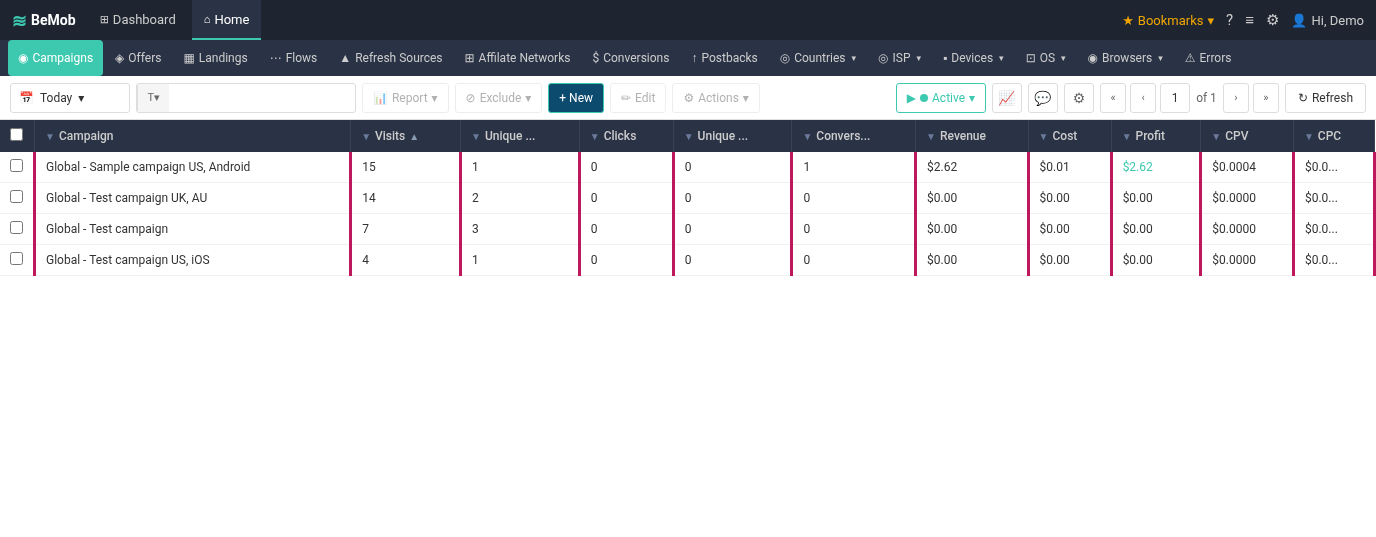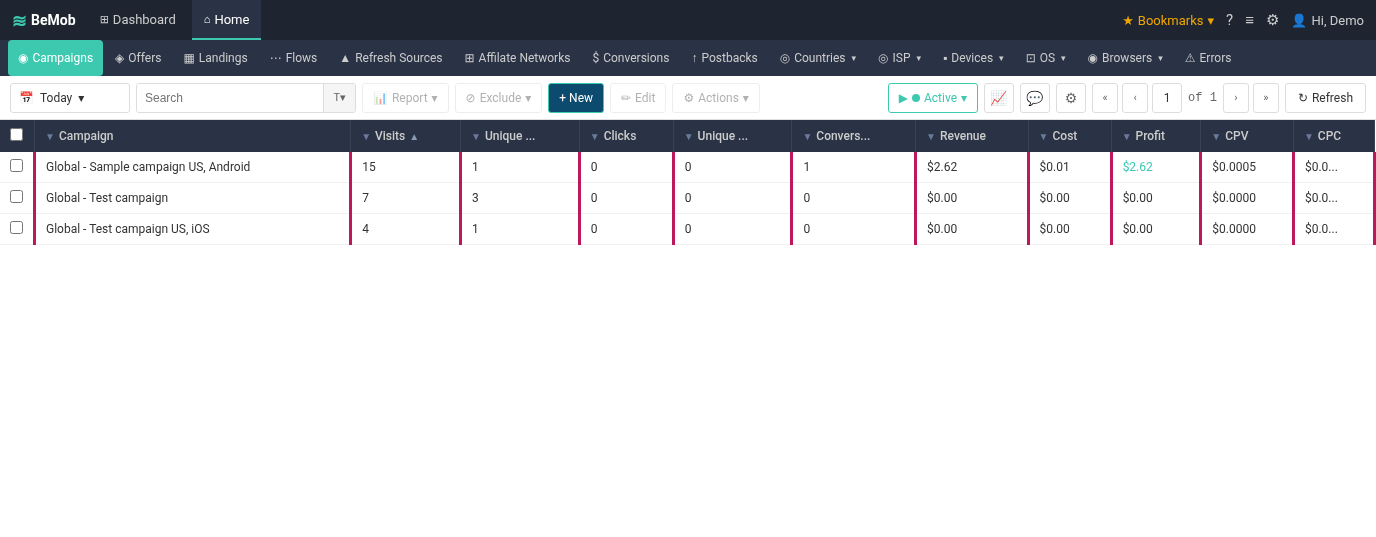--- a/index.html
+++ b/index.html
@@ -269,21 +269,20 @@
     </div>
   </div>
 
   <div class="toolbar">
     <div class="date-picker">
       <span>📅</span>
       <span>Today</span>
       <span>▾</span>
     </div>
     <div class="search-box">
-      <input type="text" placeholder="Search" style="">
       <div class="search-btn">
         <span>T</span>
         <span>▾</span>
       </div>
     </div>
     <div class="toolbar-btn disabled">
       <span>📊</span>
       <span>Report</span>
       <span>▾</span>
     </div>
@@ -317,21 +316,21 @@
       <div class="icon-btn">
         <span>💬</span>
       </div>
       <div class="icon-btn">
         <span>⚙</span>
       </div>
       <div class="pagination">
         <div class="page-nav">«</div>
         <div class="page-nav">‹</div>
         <div class="page-num">1</div>
-        <span style="font-size:12px;color:#666;margin:0 2px;font-family:Liberation Mono, monospace;">of 1</span>
+        <span style="font-size:12px;color:#666;margin:0 2px;">of 1</span>
         <div class="page-nav">›</div>
         <div class="page-nav">»</div>
       </div>
       <div class="refresh-btn">
         <span>↻</span>
         <span>Refresh</span>
       </div>
     </div>
   </div>
 
@@ -419,21 +418,37 @@
     </td>
     <td>Global - Sample campaign US, Android</td>
     <td class="td-right">15</td>
     <td class="td-right">1</td>
     <td class="td-right">0</td>
     <td class="td-right">0</td>
     <td class="td-right">1</td>
     <td class="td-right">$2.62</td>
     <td class="td-right">$0.01</td>
     <td class="td-right td-green">$2.62</td>
-    <td class="td-right">$0.0005</td>
+    <td class="td-right">$0.0004</td>
+    <td class="td-right">$0.0...</td>
+  </tr>
+            <tr>
+    <td class="checkbox-cell">
+      <input type="checkbox" style="">
+    </td>
+    <td>Global - Test campaign UK, AU</td>
+    <td class="td-right">14</td>
+    <td class="td-right">2</td>
+    <td class="td-right">0</td>
+    <td class="td-right">0</td>
+    <td class="td-right">0</td>
+    <td class="td-right">$0.00</td>
+    <td class="td-right">$0.00</td>
+    <td class="td-right ">$0.00</td>
+    <td class="td-right">$0.0000</td>
     <td class="td-right">$0.0...</td>
   </tr>
             <tr>
     <td class="checkbox-cell">
       <input type="checkbox" style="">
     </td>
     <td>Global - Test campaign</td>
     <td class="td-right">7</td>
     <td class="td-right">3</td>
     <td class="td-right">0</td>

